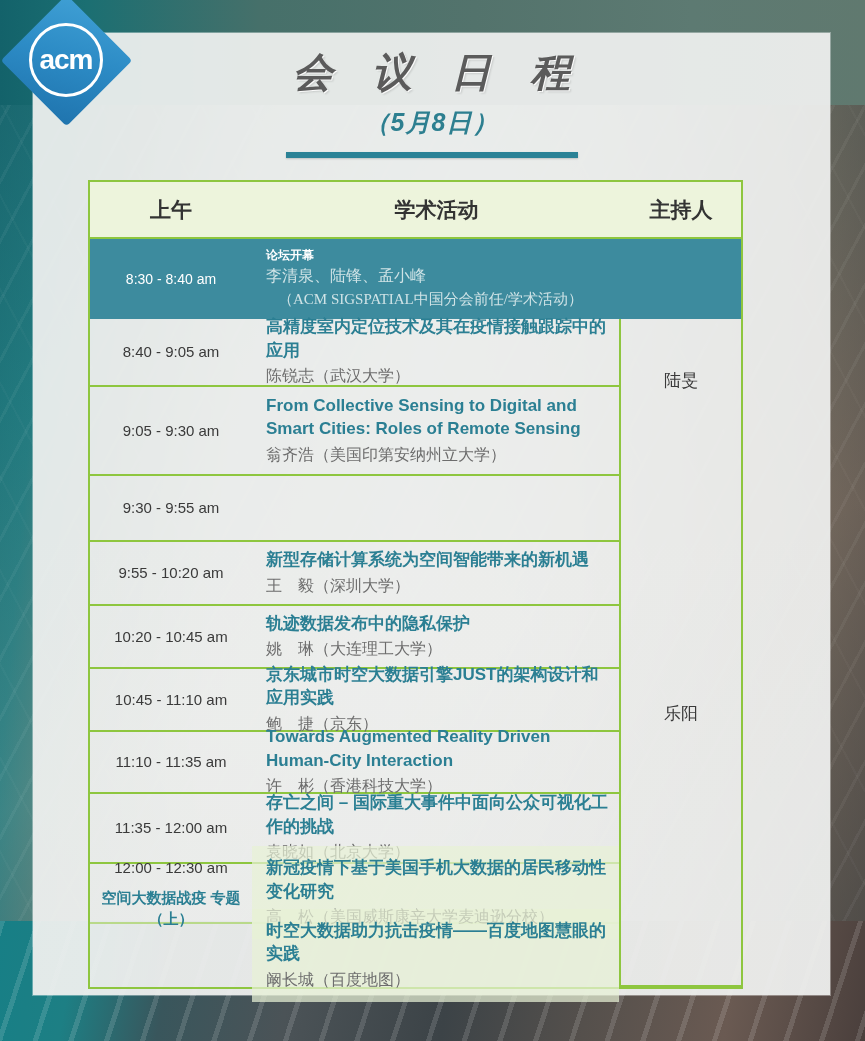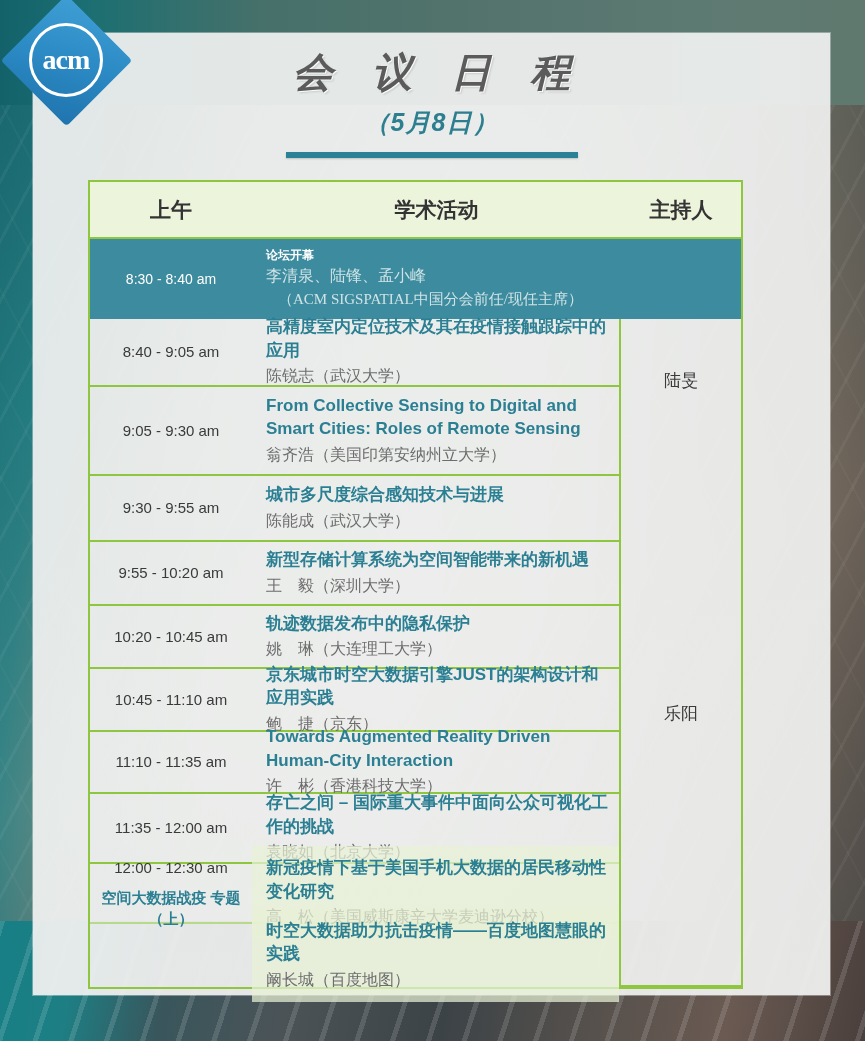--- a/index.html
+++ b/index.html
@@ -38,21 +38,21 @@
   
   .logo{position:absolute;left:6px;top:2px;width:120px;height:120px;z-index:6;}
   .logo .diamond{position:absolute;left:14px;top:12px;width:93px;height:93px;
     background:linear-gradient(150deg,#3f9fd4 0%,#2d8cc6 45%,#1f74ae 100%);
     transform:rotate(45deg);border-radius:4px;}
   .logo .ring{position:absolute;left:23px;top:21px;width:74px;height:74px;
     border:3px solid #ffffff;border-radius:50%;box-sizing:border-box;}
   .logo .acm-text{position:absolute;left:23px;top:21px;width:74px;height:74px;
     display:flex;align-items:center;justify-content:center;
     color:#fff;font-size:28px;font-weight:bold;letter-spacing:-1px;
-    font-family:Liberation Serif, serif;}
+    font-family:Liberation Sans, sans-serif;}
 
   
   .title-wrap{position:absolute;left:33px;top:48px;width:797px;z-index:5;text-align:center;font-style:italic;}
   .title{font-size:40px;font-weight:bold;color:#5b5b5b;letter-spacing:14px;
     text-indent:14px;line-height:1.2;
     text-shadow:1px 1px 0 rgba(255,255,255,.9), 2px 2px 2px rgba(0,0,0,.12);}
   .subtitle{margin-top:10px;font-size:25px;font-weight:bold;color:#2d7f90;letter-spacing:1px;}
   .rule{margin:13px auto 0;width:292px;height:6px;background:#2b8296;
     box-shadow:0 1px 2px rgba(0,0,0,.18);}
 
@@ -127,21 +127,21 @@
       <div class="th col-time">上午</div>
       <div class="th col-act">学术活动</div>
       <div class="th col-host">主持人</div>
     </div>
 
     <div class="openrow">
       <div class="time">8:30 -  8:40 am</div>
       <div class="body">
         <div class="t1">论坛开幕</div>
         <div class="t2">李清泉、陆锋、孟小峰</div>
-        <div class="t3">（ACM SIGSPATIAL中国分会前任/现任主席）</div>
+        <div class="t3">（ACM SIGSPATIAL中国分会前任/学术活动）</div>
       </div>
     </div>
 
     <div class="tbody">
 
       <div class="leftcols">
 
         <div class="row" style="height:68px">
           <div class="time">8:40 -  9:05 am</div>
           <div class="act">
@@ -153,24 +153,20 @@
         <div class="row" style="height:89px">
           <div class="time">9:05 -  9:30 am</div>
           <div class="act">
             <div class="ti">From Collective Sensing to Digital and Smart Cities: Roles of Remote Sensing</div>
             <div class="sp">翁齐浩（美国印第安纳州立大学）</div>
           </div>
         </div>
 
         <div class="row" style="height:66px">
           <div class="time">9:30 - 9:55 am</div>
-          <div class="act">
-            <div class="ti">城市多尺度综合感知技术与进展</div>
-            <div class="sp">陈能成（武汉大学）</div>
-          </div>
         </div>
 
         <div class="row" style="height:64px">
           <div class="time">9:55 - 10:20 am</div>
           <div class="act">
             <div class="ti">新型存储计算系统为空间智能带来的新机遇</div>
             <div class="sp">王　毅（深圳大学）</div>
           </div>
         </div>
 

